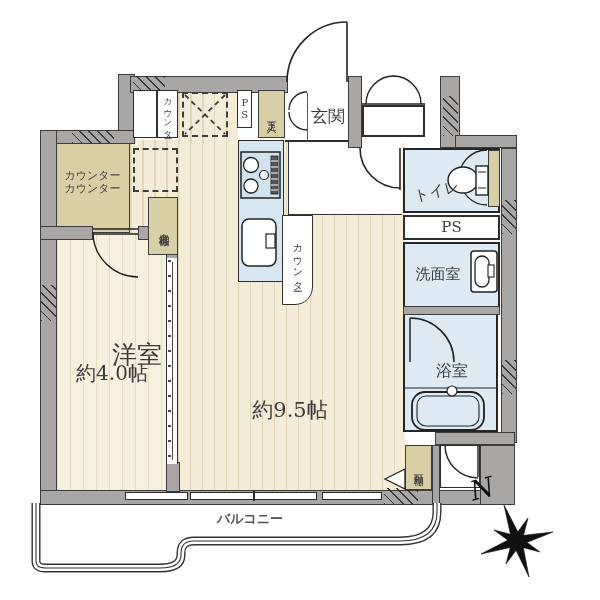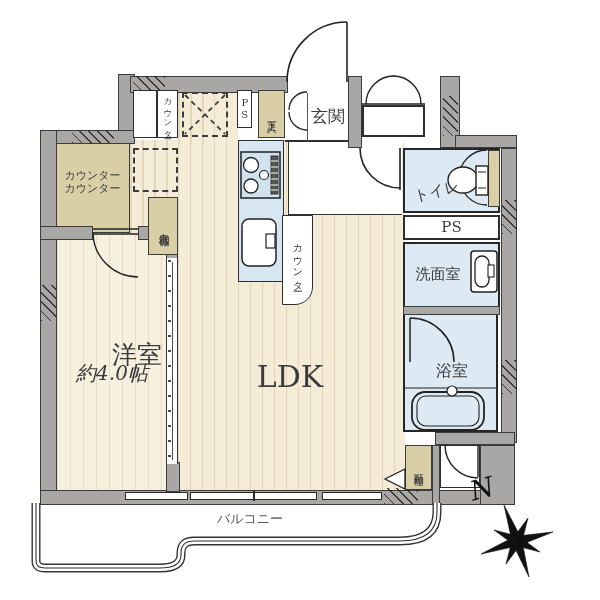--- a/index.html
+++ b/index.html
@@ -198,28 +198,28 @@
       <polygon points="553,532 518.7,545.7 515.3,536.3"></polygon>
       <polygon points="529,577 512.3,542.7 521.7,539.3"></polygon>
       <polygon points="481,554 515.3,536.3 518.7,545.7"></polygon>
       <polygon points="528,518 521.5,543.1 512.5,538.9"></polygon>
       <polygon points="540,552 514.9,545.5 519.1,536.5"></polygon>
       <polygon points="506,564 512.5,538.9 521.5,543.1"></polygon>
       <polygon points="494,530 519.1,536.5 514.9,545.5"></polygon>
     </g>
   </svg>
 
-  <div class="abs label" style="left:235px;top:360px;width:110px;height:34px;font-size:30px;">
-      <span>LDK</span>
+  <div class="abs label" style="left:233px;top:398px;width:114px;height:24px;font-size:21px;">
+      <span>約9.5帖</span>
     </div>
 
   <div class="abs label" style="left:62px;top:340px;width:100px;height:30px;font-size:25px;justify-content:flex-end;">
       <span>洋室</span>
     </div>
-  <div class="abs label" style="left:58px;top:360px;width:108px;height:26px;font-size:20px;font-style:italic;">
+  <div class="abs label" style="left:58px;top:360px;width:108px;height:26px;font-size:20px;">
       <span>約4.0帖</span>
     </div>
 
   <div class="abs label" style="left:55px;top:162px;width:75px;height:42px;font-size:11px;white-space:normal;flex-direction:column;">
     <span>カウンター</span>
     <span>カウンター</span>
   </div>
 
   <div class="abs label" style="left:304px;top:106px;width:48px;height:22px;font-size:17px;">
       <span>玄関</span>
@@ -229,21 +229,21 @@
     </div>
   <div class="abs label" style="left:403px;top:216px;width:97px;height:23px;font-size:15px;">
       <span>PS</span>
     </div>
   <div class="abs label" style="left:405px;top:265px;width:66px;height:20px;font-size:15px;">
       <span>洗面室</span>
     </div>
   <div class="abs label" style="left:424px;top:360px;width:56px;height:22px;font-size:16px;">
       <span>浴室</span>
     </div>
-  <div class="abs label" style="left:203px;top:510px;width:94px;height:18px;font-size:13px;color:#555;">
+  <div class="abs label" style="left:203px;top:510px;width:94px;height:18px;font-size:13px;color:#555;font-weight:bold;">
       <span>バルコニー</span>
     </div>
 
   <div class="abs label vtext" style="left:157px;top:91px;width:21px;height:46px;font-size:8.5px;">
       <span>カウンター</span>
     </div>
   <div class="abs label vtext" style="left:283px;top:226px;width:29px;height:70px;font-size:10px;">
       <span>カウンター</span>
     </div>
   <div class="abs label vtext" style="left:237px;top:91px;width:15px;height:36px;font-size:10px;">

